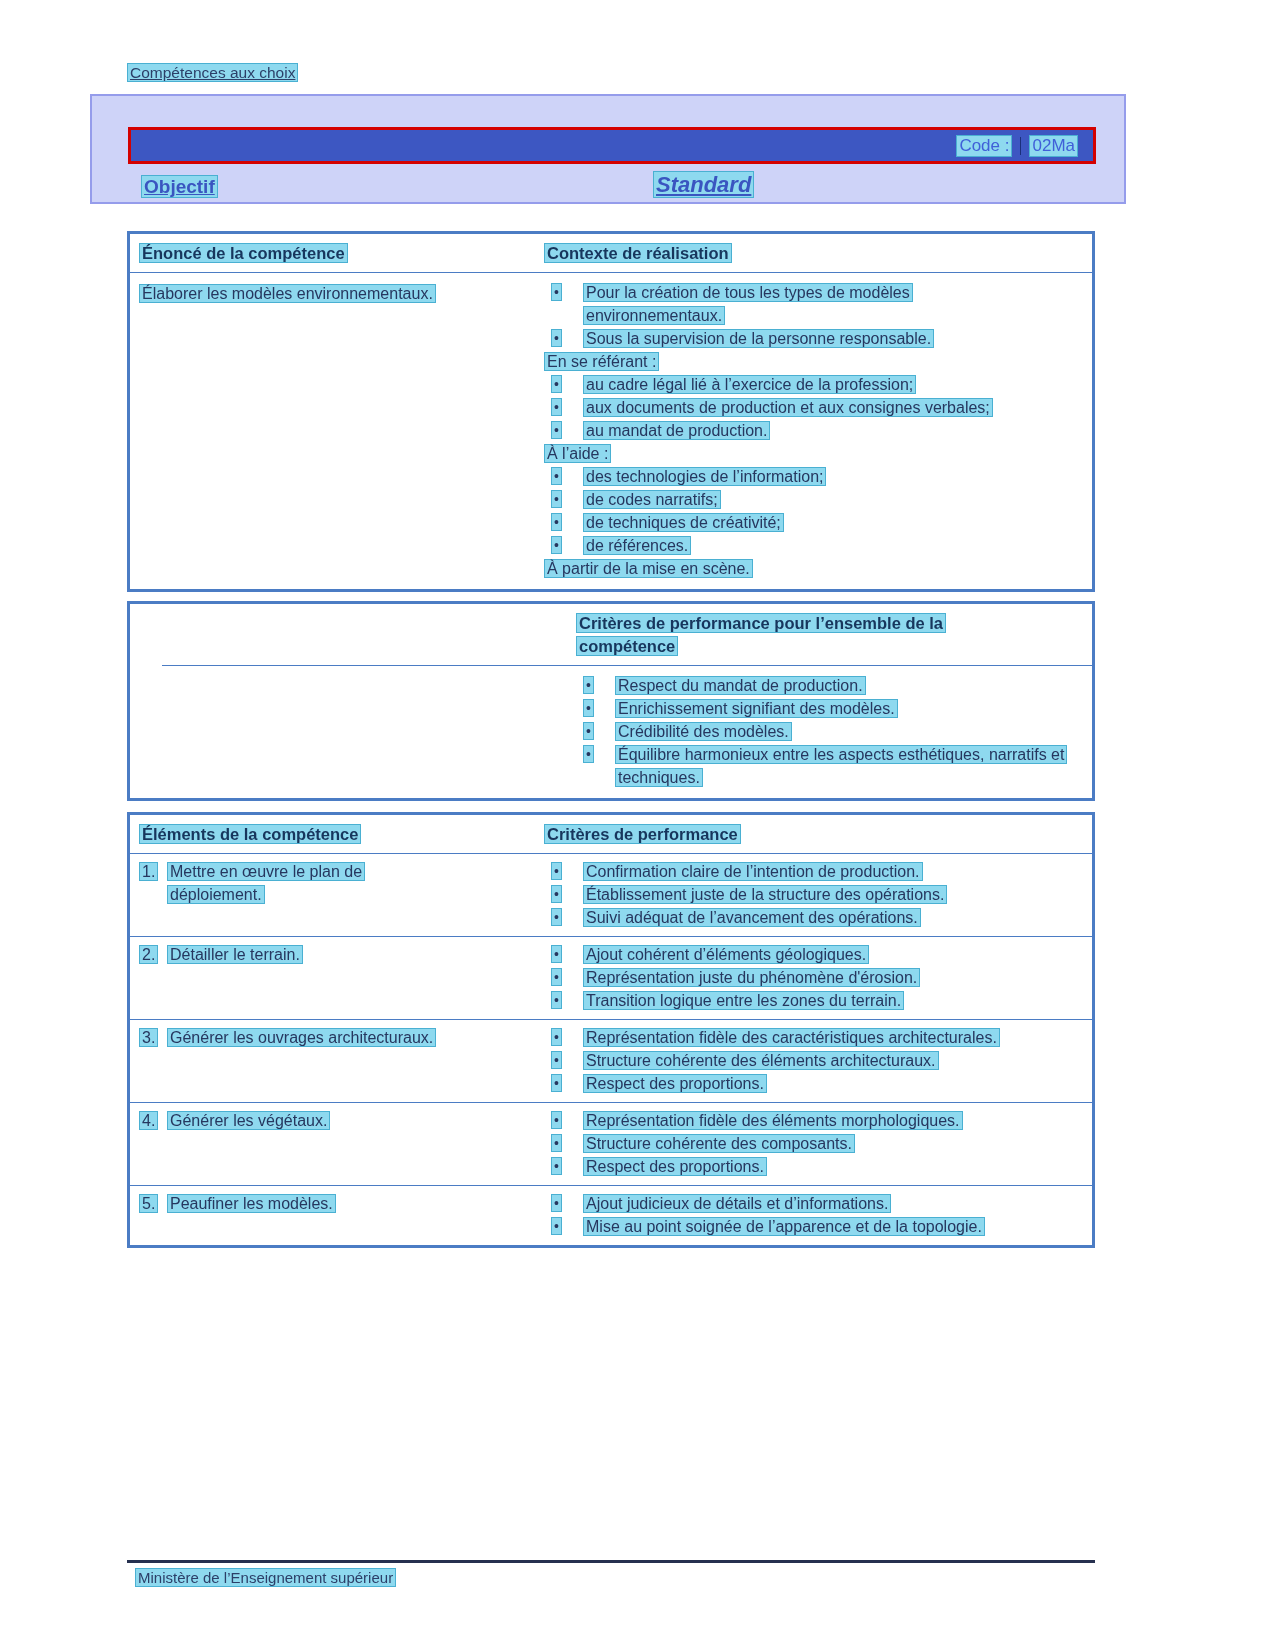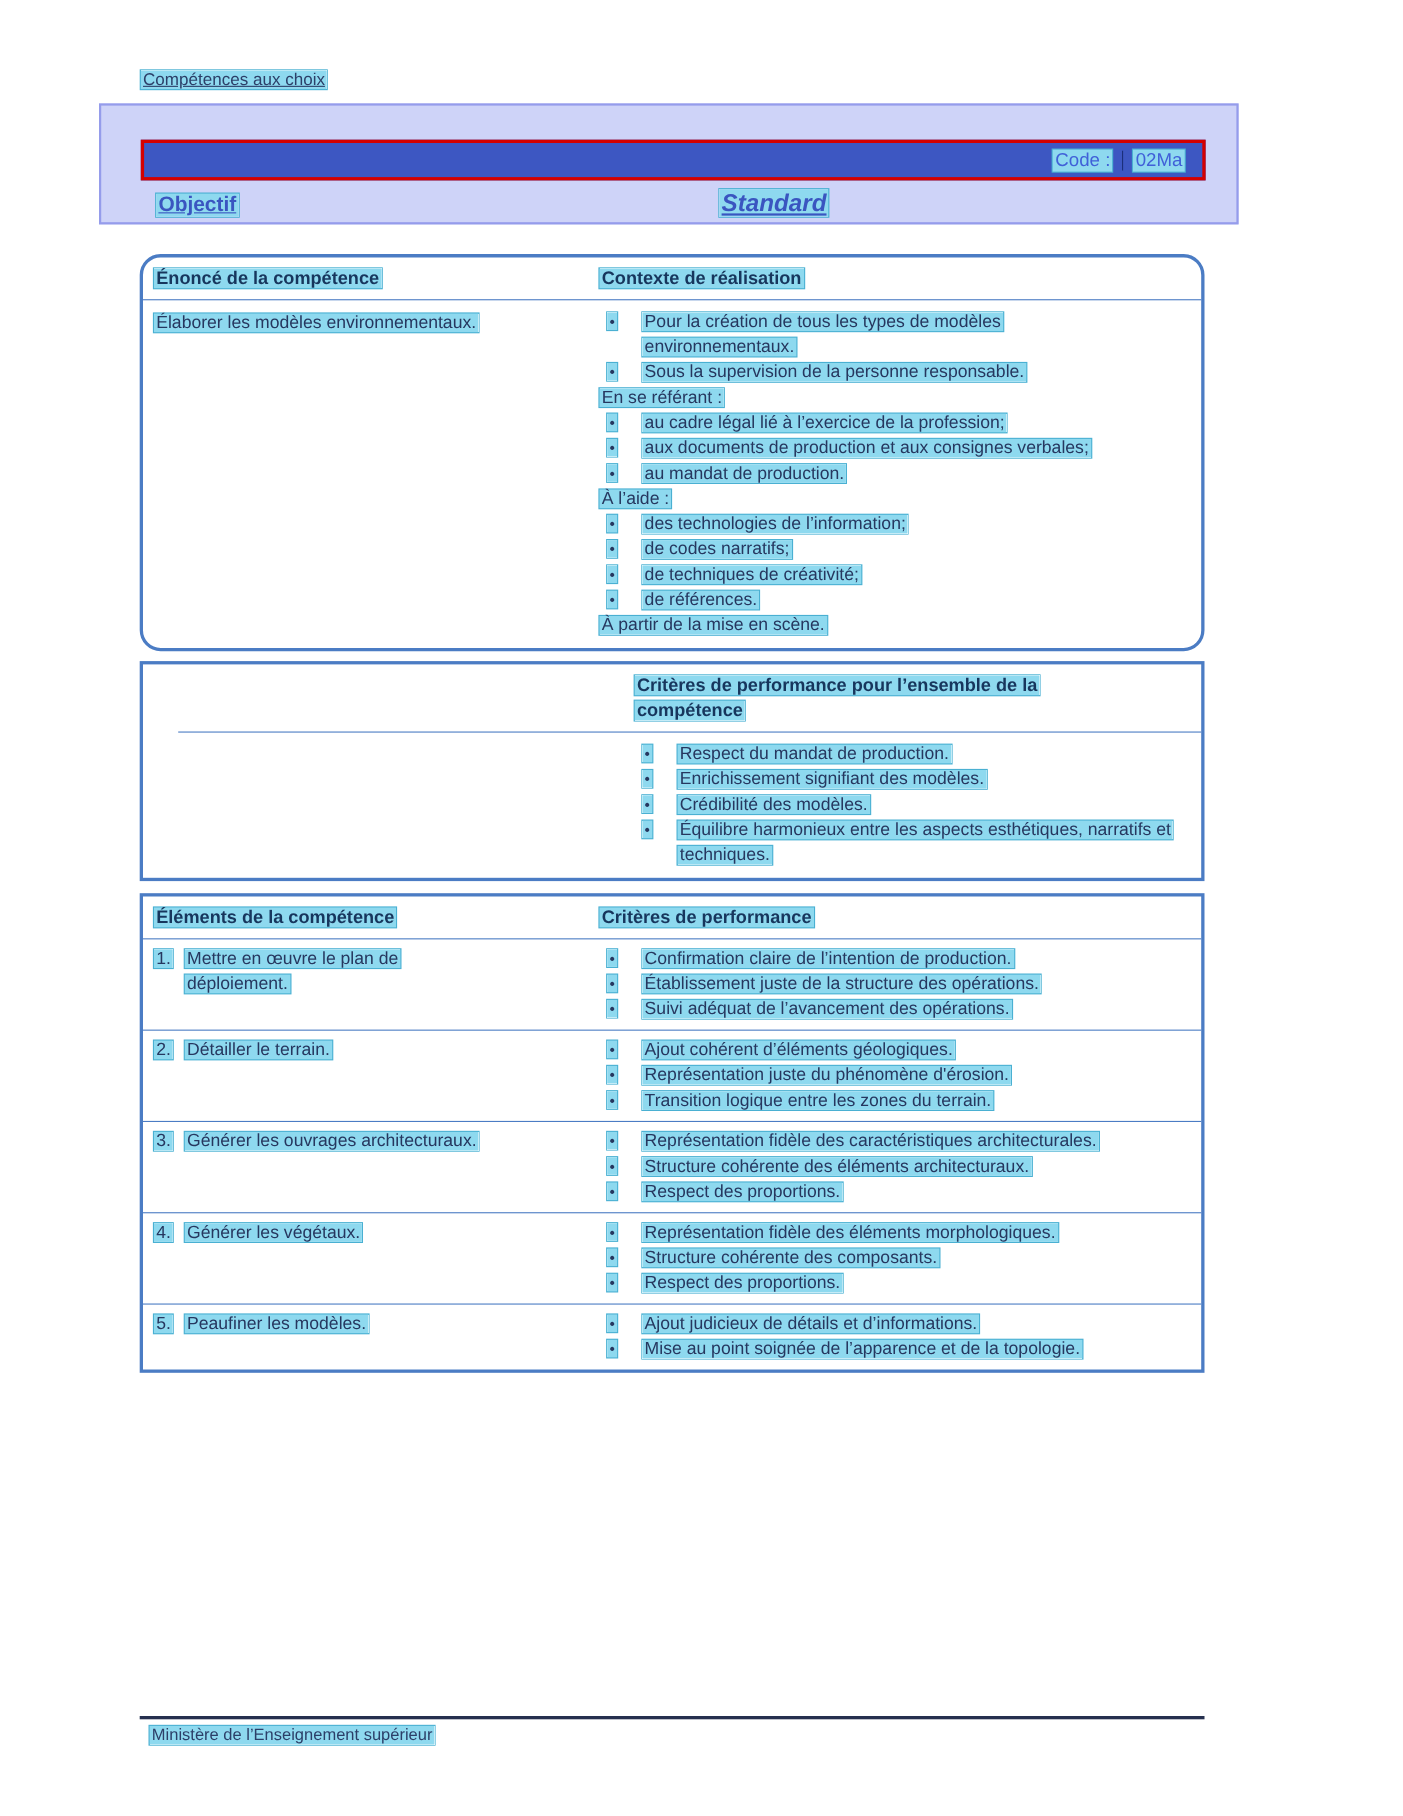--- a/index.html
+++ b/index.html
@@ -36,21 +36,21 @@
   .code-inner{display:flex;align-items:center;gap:9px;margin-right:16px;font-size:17px;color:#4060d8;}
   .code-divider{width:1px;height:18px;background:#1b2f7a;}
   .obj{position:absolute;left:50px;bottom:4px;font-size:19px;font-weight:bold;color:#3a55c0;}
   .std{position:absolute;left:527px;bottom:4px;font-size:22px;font-weight:bold;font-style:italic;color:#3a55c0;margin-left:35px;}
   .obj .hl,.std .hl{text-decoration:underline;}
   
   .tbl{
     position:absolute;left:127px;width:968px;
     border:3px solid #4b7cc4;box-sizing:border-box;background:#ffffff;
   }
-  .t1{top:231px;border-radius:19px;}
+  .t1{top:231px;}
   .t2{top:601px;padding-left:32px;}
   .t3{top:812px;}
   .thead{display:flex;border-bottom:1.5px solid #4b7cc4;padding:8px 0 7px 0;}
   .tbody{display:flex;padding:8px 0 9px 0;}
   .trow{display:flex;padding:6px 0 7px 0;}
   .trow + .trow{border-top:1px solid #4b7cc4;}
   .c1{width:415px;flex:none;padding-left:10px;box-sizing:border-box;}
   .c2{flex:1;padding-right:10px;box-sizing:border-box;min-width:0;}
   .th{font-weight:bold;font-size:16.5px;color:#17365d;line-height:23px;}
   .th-wrap{display:block;max-width:455px;}

